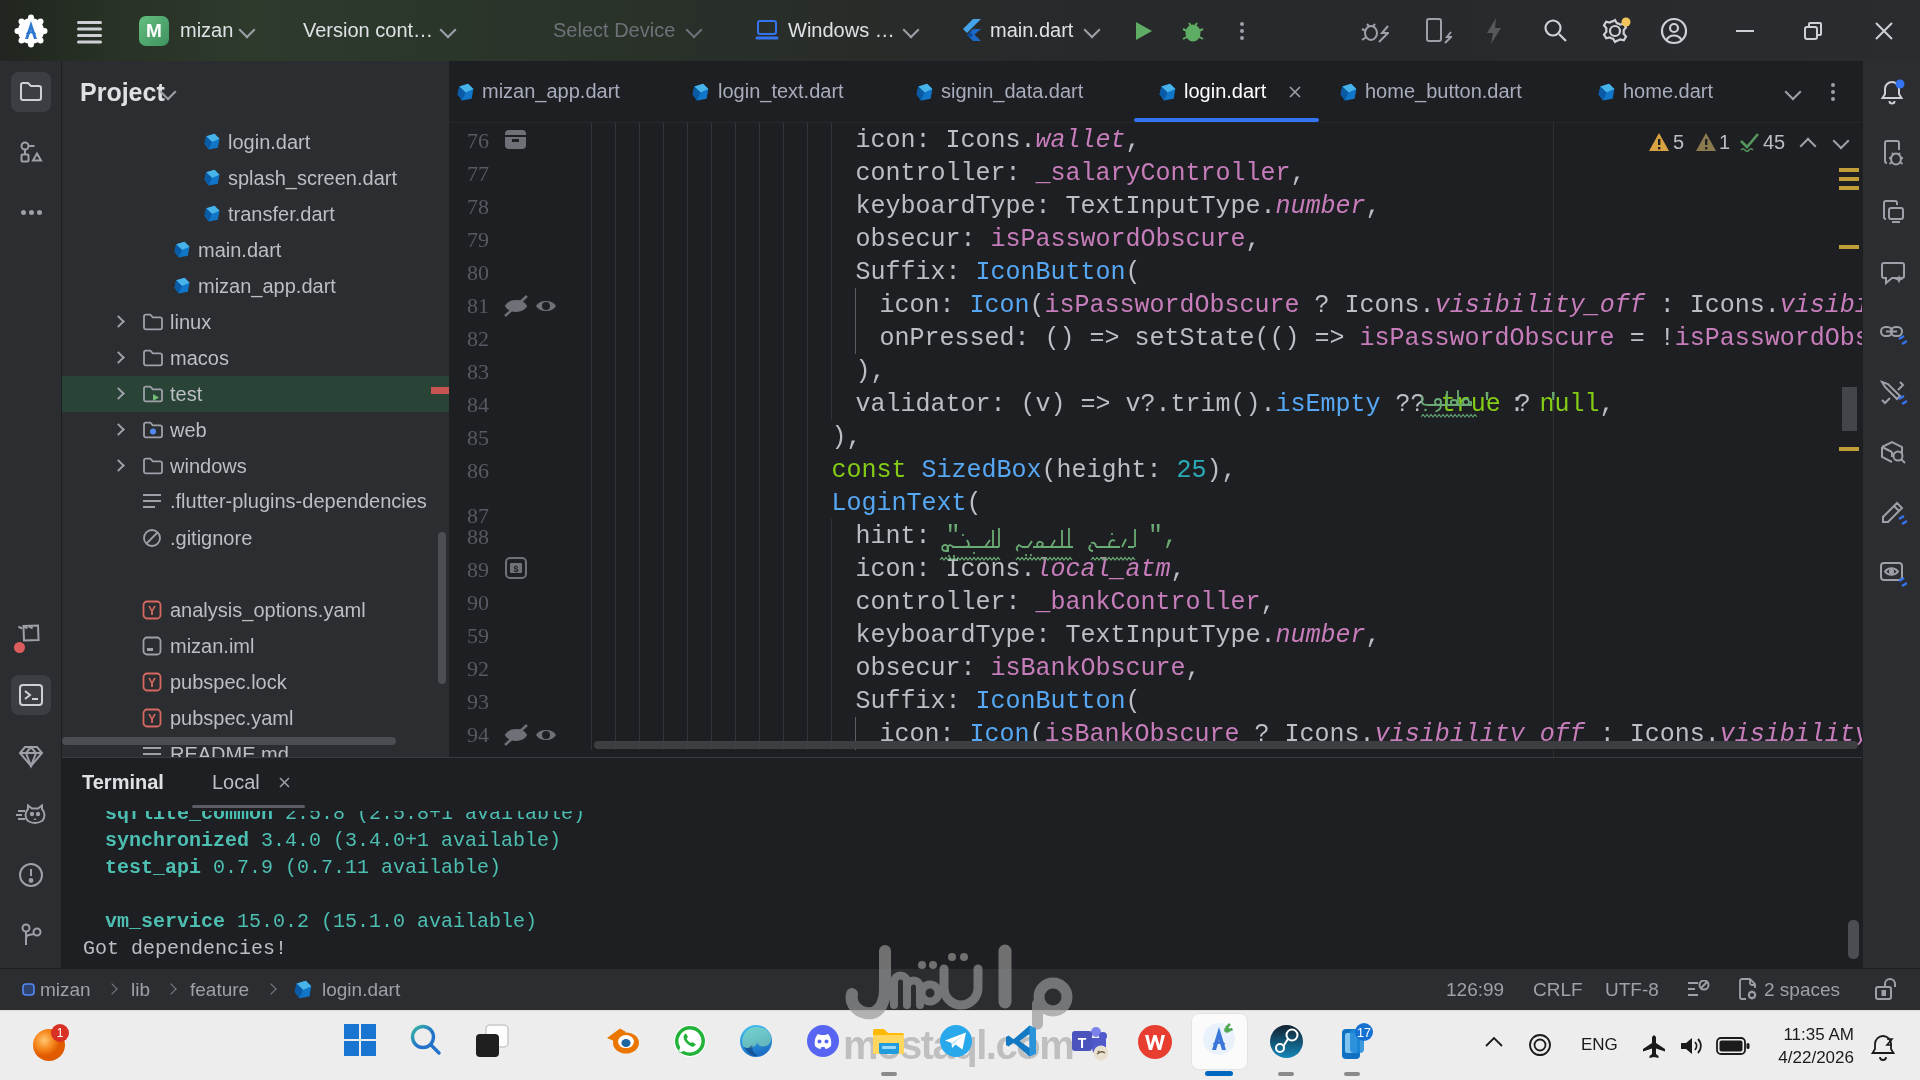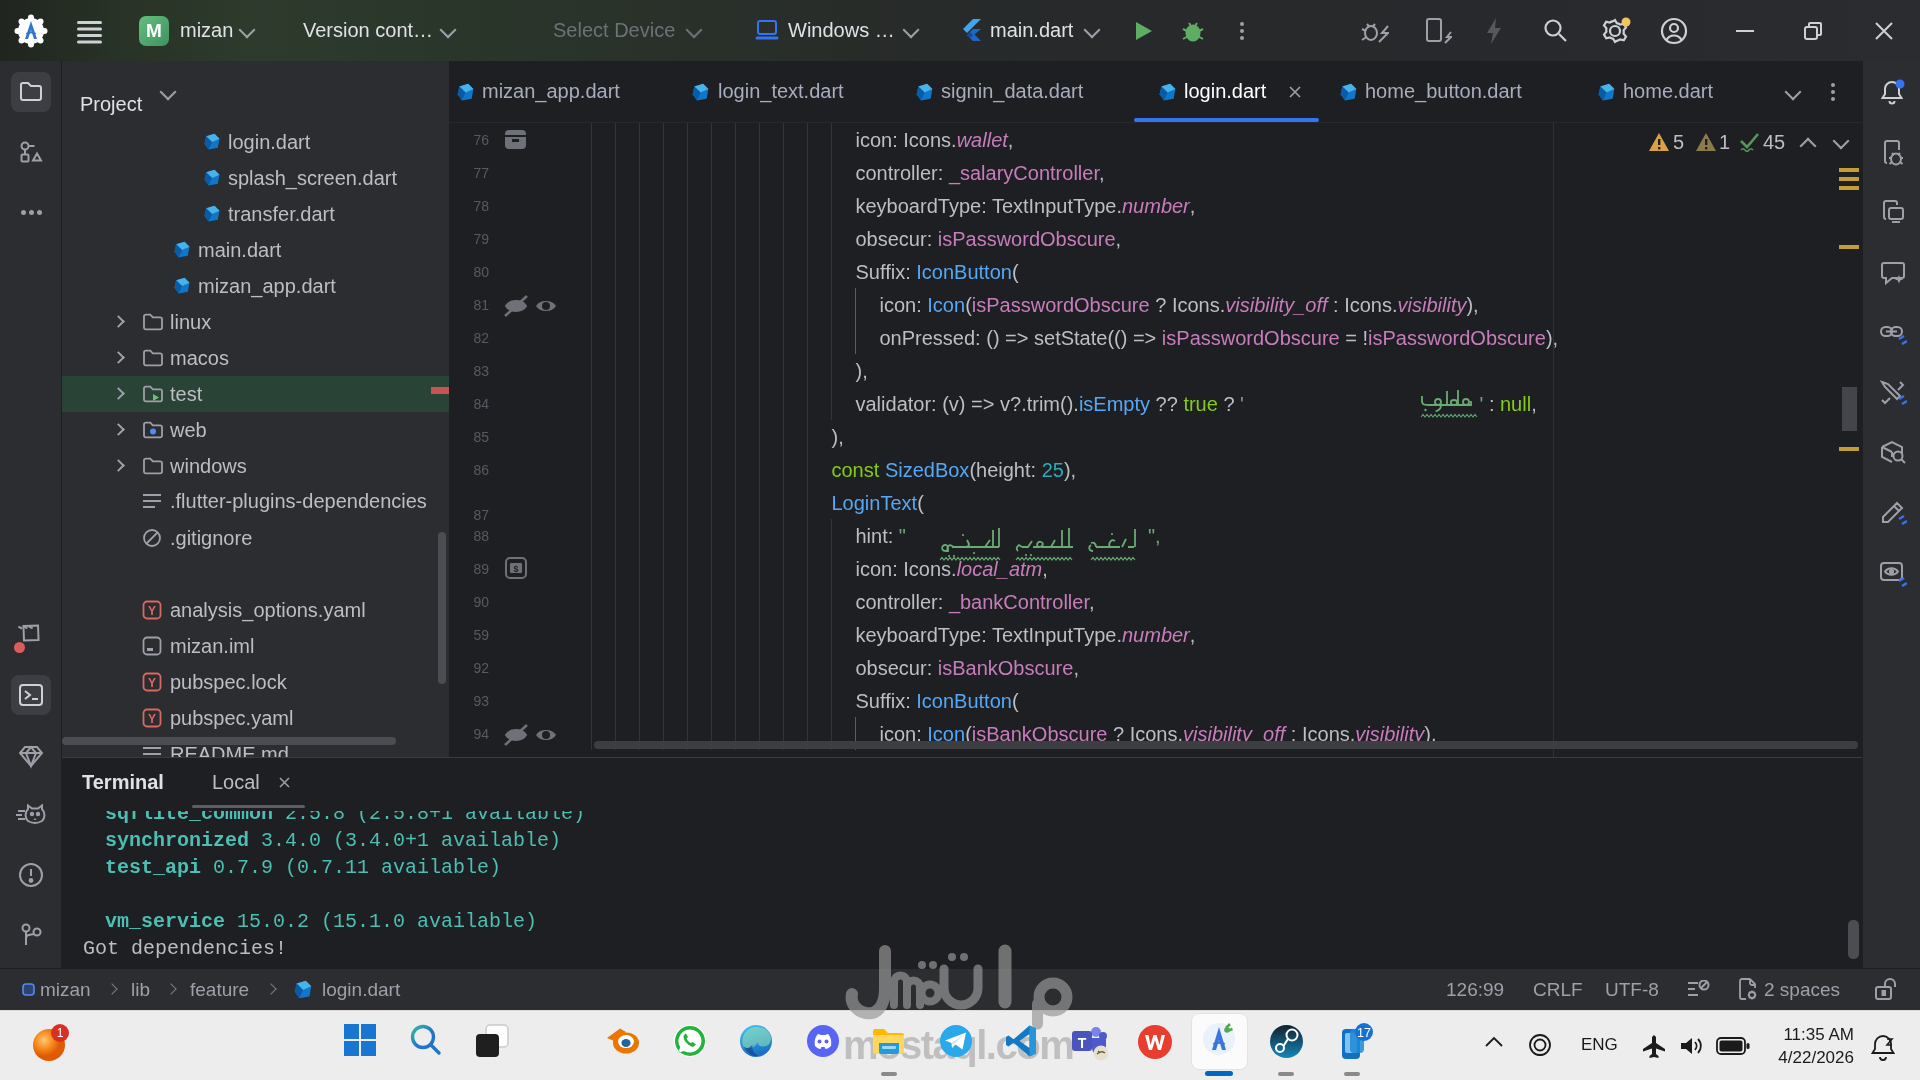--- a/index.html
+++ b/index.html
@@ -18,22 +18,22 @@
 #projtree{position:absolute;left:62px;top:123px;width:387px;height:634px;background:#2B2D30;overflow:hidden}
 #editor{position:absolute;left:449px;top:123px;width:1413px;height:634px;background:#1E1F22;overflow:hidden}
 #terminal{position:absolute;left:62px;top:757px;width:1800px;height:211px;background:#1E1F22;border-top:1px solid #393B40}
 #statusbar{position:absolute;left:0;top:968px;width:1920px;height:42px;background:#2B2D30;border-top:1px solid #1E1F22}
 #taskbar{position:absolute;left:0;top:1010px;width:1920px;height:70px;background:#EDEDEE;border-top:1px solid #DDDDDE}
 .tabt{position:absolute;top:0;height:61px;line-height:61px;color:#A8ADBD;font-size:20px}
 
 .trow{position:absolute;left:0;width:387px;height:36px;line-height:36px;color:#BCBEC4;font-size:20px}
 .ticon{position:absolute;top:8px}
 
-.cl{position:absolute;font-family:Liberation Sans, sans-serif;font-size:20px;line-height:33px;white-space:pre;color:#BCBEC4}
-.ln{position:absolute;font-family:Liberation Sans, sans-serif;font-size:14px;line-height:33px;color:#555A63;text-align:right;width:40px}
+.cl{position:absolute;font-family:Liberation Mono, monospace;font-size:25px;line-height:33px;white-space:pre;color:#BCBEC4}
+.ln{position:absolute;font-family:Liberation Serif, serif;font-size:22px;line-height:33px;color:#555A63;text-align:right;width:40px}
 .pink{color:#C77DBB}.pinki{color:#C77DBB;font-style:italic}.blue{color:#56A8F5}.orange{color:#84cc16}.green{color:#6AAB73}.cyan{color:#2AACB8}
 .guide{position:absolute;width:1px;background:#313438}
 .tchev{position:absolute;left:52px;top:13px;width:9px;height:9px;border-right:2px solid #9DA0A8;border-bottom:2px solid #9DA0A8;transform:rotate(-45deg)}
 
 .term{position:absolute;font-family:"Liberation Mono",monospace;font-size:20px;white-space:pre;color:#4DBFB2}
 .sbt{position:absolute;top:0;height:42px;line-height:42px;color:#9DA0A8;font-size:19px}
 .sbc{position:absolute;top:16px;width:8px;height:8px;border-right:1.8px solid #7A7E85;border-bottom:1.8px solid #7A7E85;transform:rotate(-45deg)}
 
 #taskbar>*{z-index:2}
 .tico{position:absolute;top:12px;z-index:2}
@@ -170,21 +170,21 @@
  <svg class="abs dartic" style="left:1147px;top:21px" width="21" height="21" viewBox="0 0 24 24">
         <path d="M5 5 L15 2 L21 8 L19 19 L8 21 L3 14 Z" fill="#1176C8"></path>
         <path d="M5 5 L15 2 L21 8 L12 12 Z" fill="#47B3E8"></path>
         <path d="M5 5 L12 12 L8 21 L3 14 Z" fill="#0A5BA5"></path>
       </svg>
  <div class="tabt" style="left:1174px">home.dart</div>
  <div class="chev" style="left:1338px;top:25px"></div>
  <div class="abs" style="left:1382px;top:22px;width:4px;height:4px;border-radius:2px;background:#9DA0A8;box-shadow:0 7px 0 #9DA0A8,0 14px 0 #9DA0A8"></div>
 </div>
 <div id="projhead">
- <div class="abs" style="left:18px;top:12px;height:62px;line-height:62px;color:#DFE1E5;font-size:20px;font-weight:normal">Project</div>
+ <div class="abs" style="left:18px;top:0;height:62px;line-height:62px;color:#DFE1E5;font-size:25px;font-weight:bold">Project</div>
  <div class="chev" style="left:100px;top:25px"></div>
 </div>
 <div id="leftrail">
 
  <div class="abs" style="left:11px;top:11px;width:40px;height:40px;background:#3C3E43;border-radius:8px"></div>
  <svg class="abs" style="left:18px;top:18px" width="26" height="26" viewBox="0 0 26 26" fill="none" stroke="#CED0D6" stroke-width="2">
   <path d="M3 6 a2 2 0 0 1 2-2 h5 l3 3 h8 a2 2 0 0 1 2 2 v10 a2 2 0 0 1 -2 2 H5 a2 2 0 0 1 -2-2 Z"></path>
  </svg>
 
  <svg class="abs" style="left:18px;top:78px" width="26" height="26" viewBox="0 0 26 26" fill="none" stroke="#9DA0A8" stroke-width="2">

